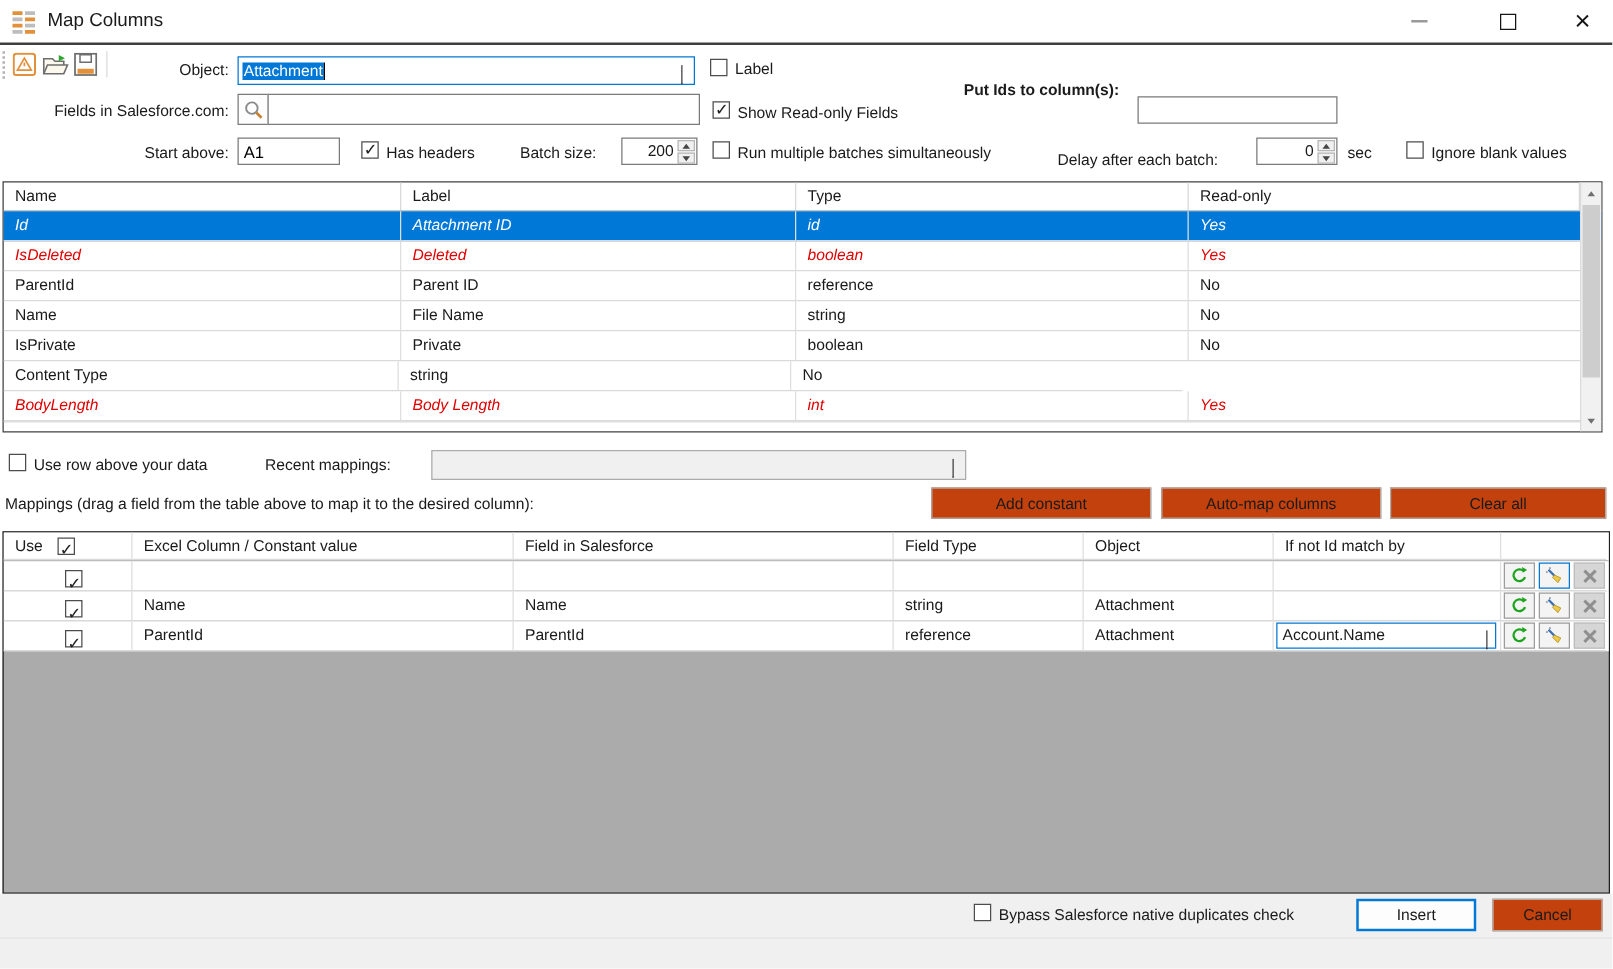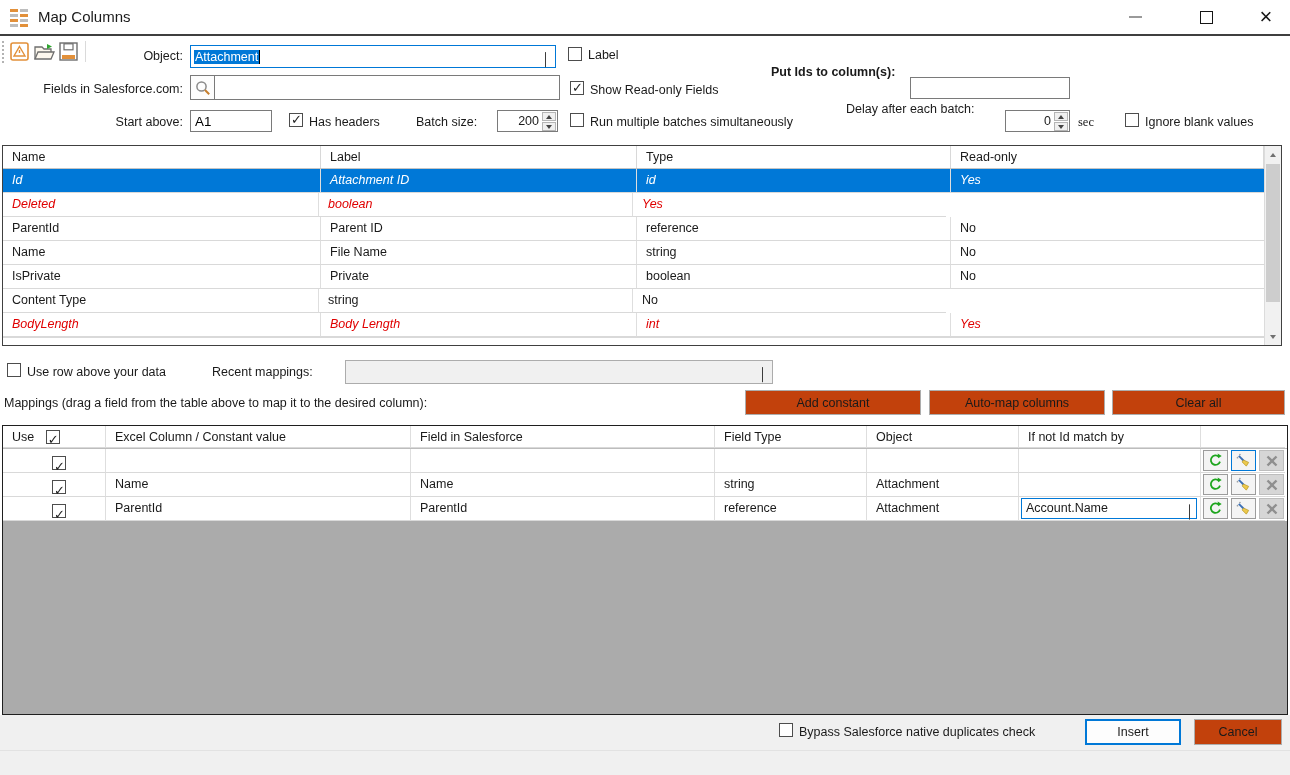--- a/index.html
+++ b/index.html
@@ -161,50 +161,51 @@
     <span class="spin-btn">
         <span class="tri-up"></span>
       </span>
     <span class="spin-btn">
         <span class="tri-down"></span>
       </span>
   </span>
 </div>
 <span class="cb" style="left:570px;top:113px;"></span>
 <div class="abs" style="left:590px;top:115px;">Run multiple batches simultaneously</div>
-<div class="abs" style="left:846px;top:102px;text-align:right;">Delay after each batch:</div>
+<div class="abs" style="left:846px;top:121px;text-align:right;">Delay after each batch:</div>
 <div class="spinner" style="left:1005px;top:110px;width:65px;height:22px;">
   <span class="spin-val">0</span>
   <span class="spin-btns">
     <span class="spin-btn">
         <span class="tri-up"></span>
       </span>
     <span class="spin-btn">
         <span class="tri-down"></span>
       </span>
   </span>
 </div>
-<div class="abs" style="left:1078px;top:115px;font-family:Liberation Serif, serif;">sec</div>
+<div class="abs" style="left:1078px;top:115px;">sec</div>
 <span class="cb" style="left:1125px;top:113px;"></span>
 <div class="abs" style="left:1145px;top:115px;">Ignore blank values</div>
 
 <div class="ftable">
   <div class="frow fhead">
     <div class="fcell c0">Name</div>
     <div class="fcell c1">Label</div>
     <div class="fcell c2">Type</div>
     <div class="fcell c3">Read-only</div>
   </div>
   <div class="frow row-sel">
     <div class="fcell c0">Id</div>
     <div class="fcell c1">Attachment ID</div>
     <div class="fcell c2">id</div>
     <div class="fcell c3">Yes</div>
   </div>
   <div class="frow row-ro">
+    <div class="fcell c0">IsDeleted</div>
     <div class="fcell c1">Deleted</div>
     <div class="fcell c2">boolean</div>
     <div class="fcell c3">Yes</div>
   </div>
   <div class="frow">
     <div class="fcell c0">ParentId</div>
     <div class="fcell c1">Parent ID</div>
     <div class="fcell c2">reference</div>
     <div class="fcell c3">No</div>
   </div>

